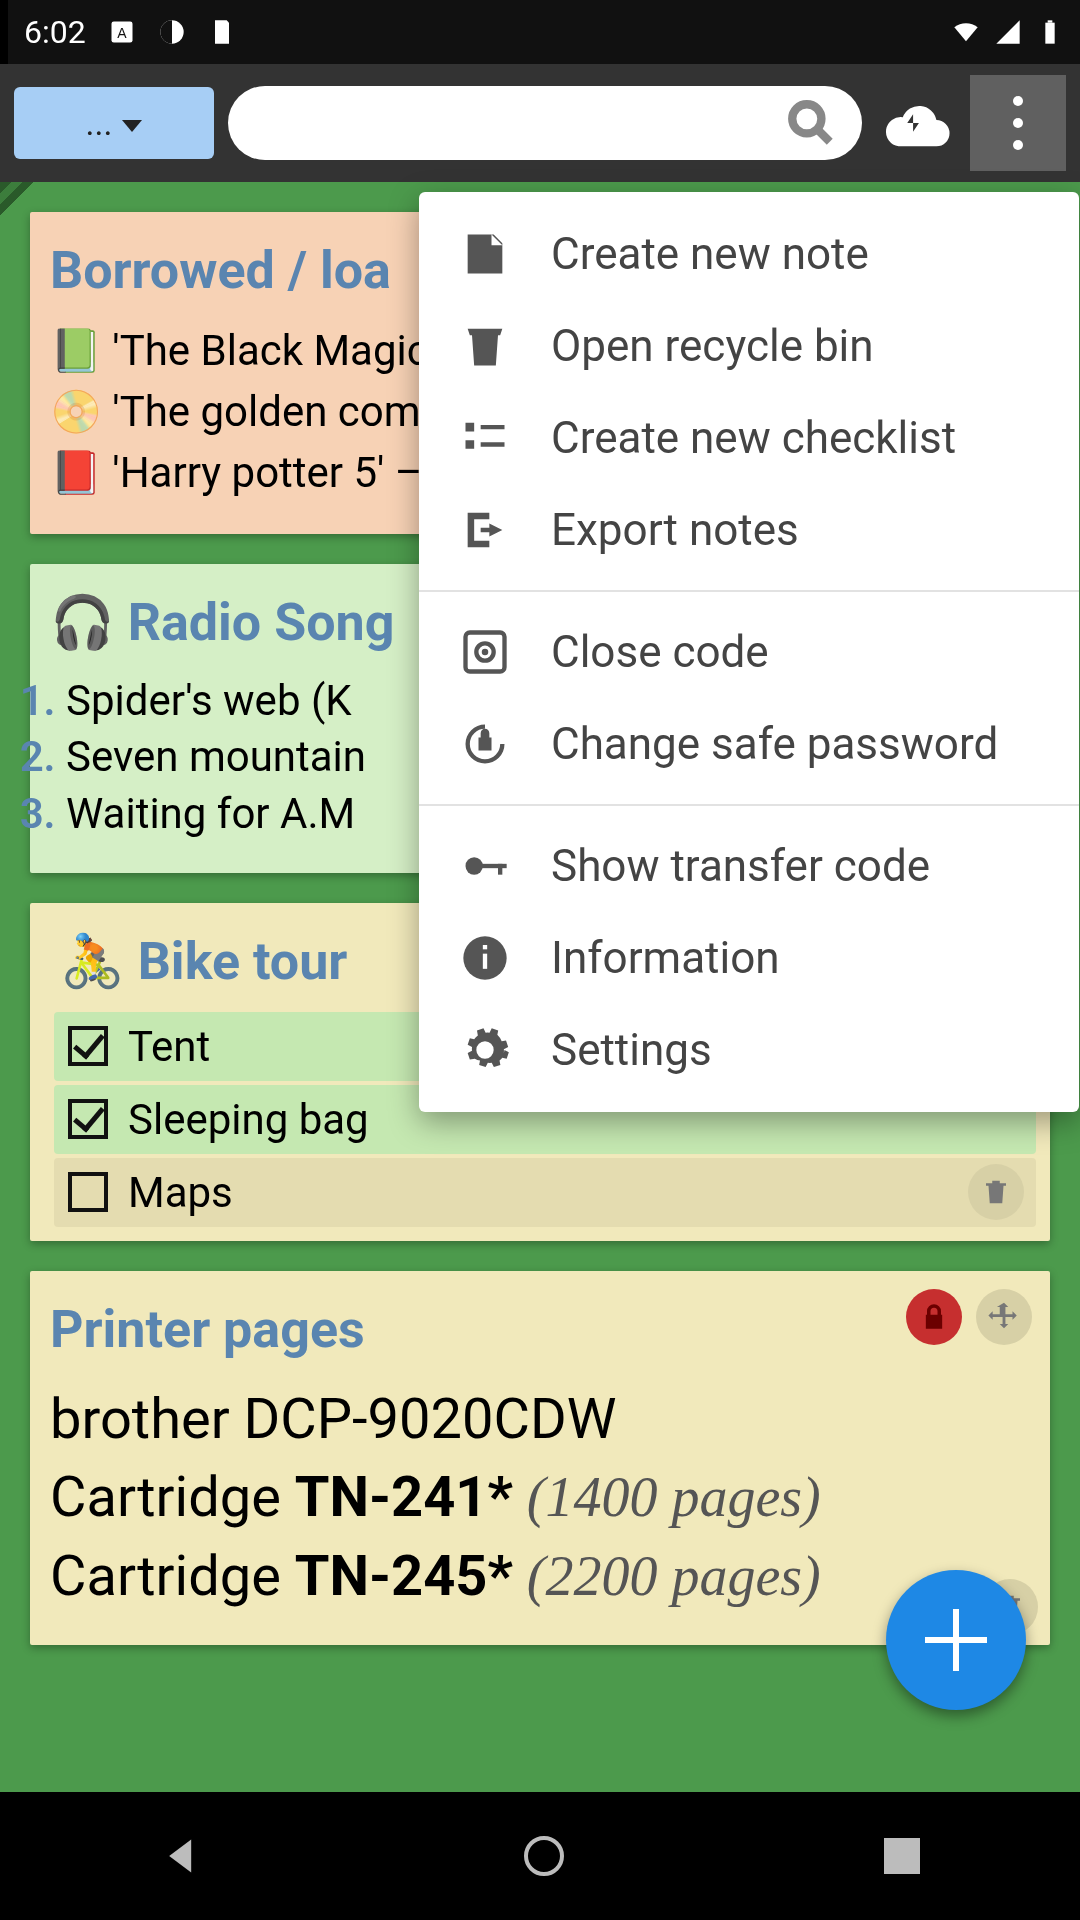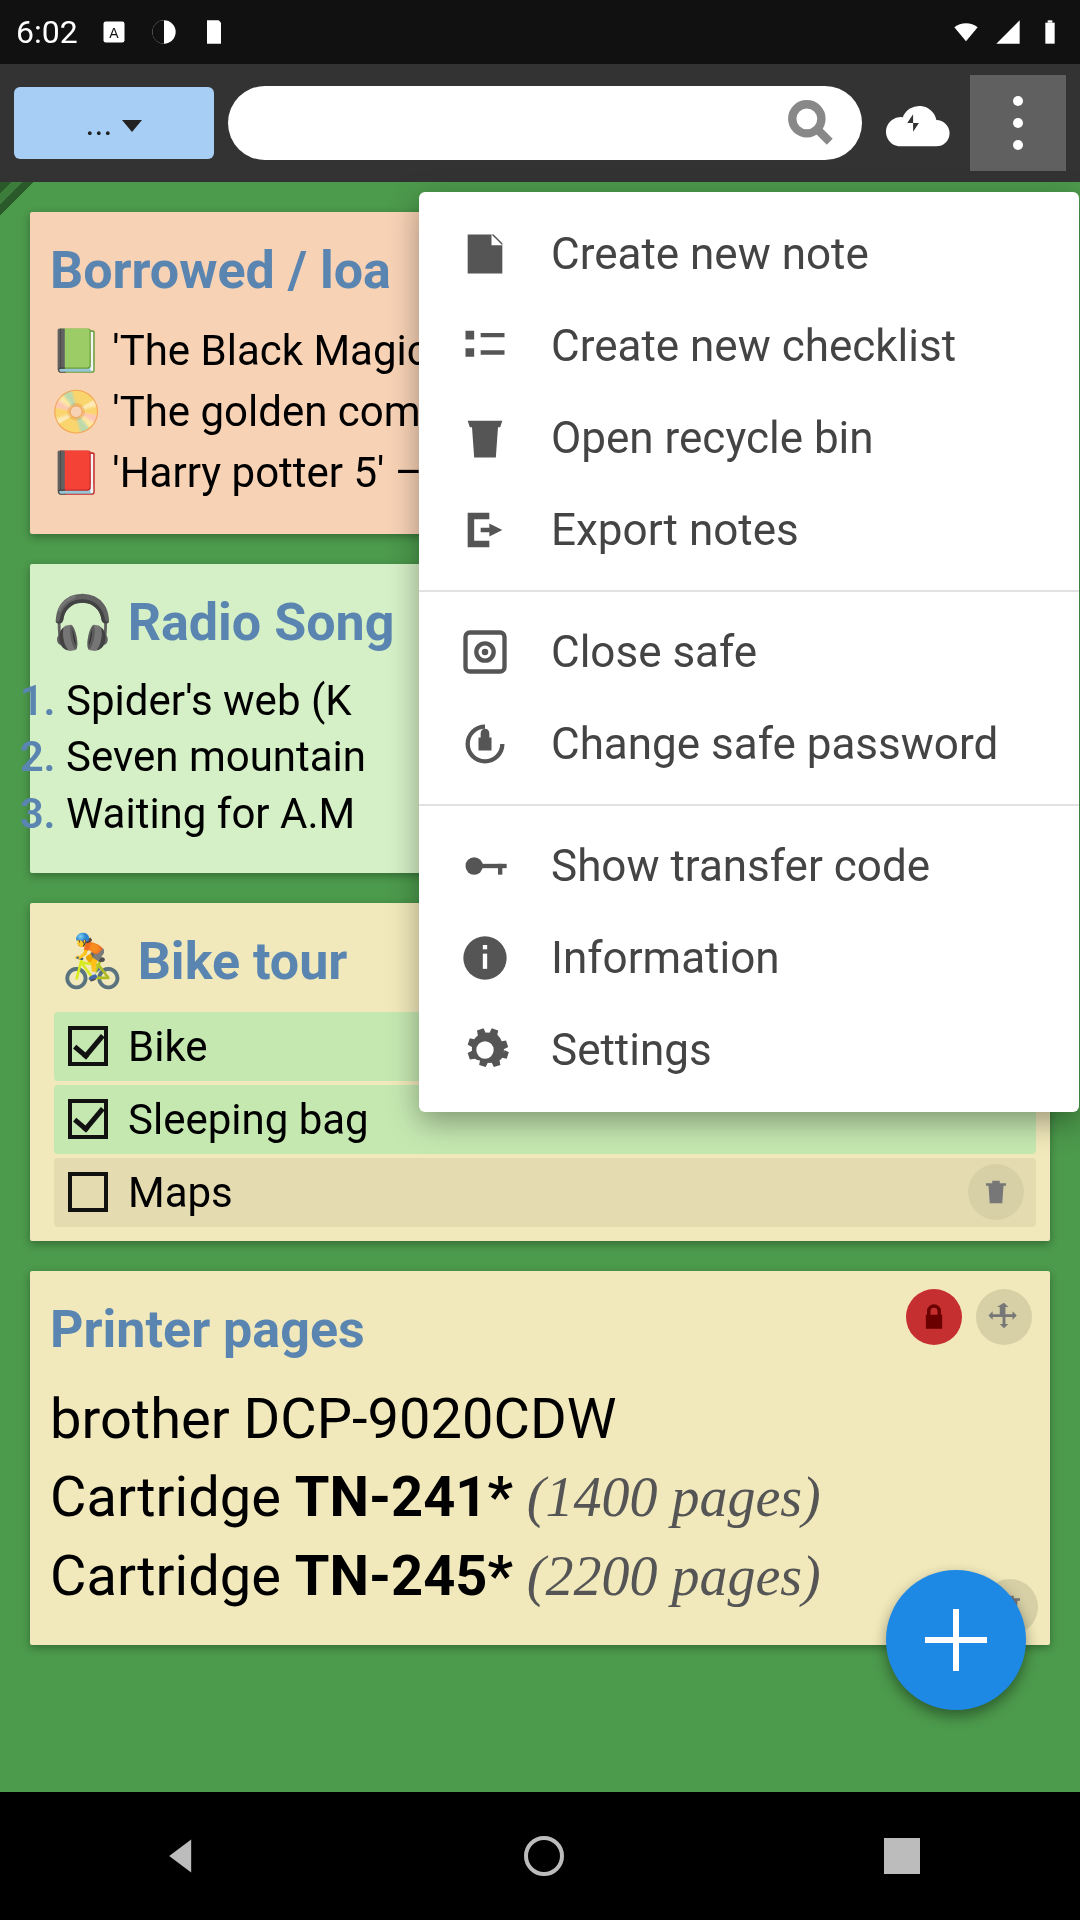--- a/index.html
+++ b/index.html
@@ -1,20 +1,20 @@
 <!DOCTYPE html>
 <html><head>
 <meta charset="utf-8">
 <style>
   * { box-sizing: border-box; margin: 0; padding: 0; }
   html, body { width: 1080px; height: 1920px; overflow: hidden; font-family: Roboto, Arial, sans-serif; }
   body { background: #000; position: relative; }
 
   
-  .status-bar { height: 64px; background: #111; color: #fff; display: flex; align-items: center; justify-content: space-between; padding: 0 16px; font-size: 32px; }
+  .status-bar { height: 64px; background: #111; color: #fff; display: flex; align-items: center; justify-content: space-between; padding: 0 16px; font-size: 32px; margin-left: 8px; }
   .status-left { display: flex; align-items: center; gap: 22px; }
   .status-right { display: flex; align-items: center; gap: 14px; }
   .status-ico { width: 28px; height: 28px; fill: #fff; }
 
   
   .app-bar { height: 118px; background: #333; display: flex; align-items: center; padding: 0 14px; gap: 14px; }
   .category-chip { width: 200px; height: 72px; background: #a7cef5; border-radius: 6px; display: flex; align-items: center; justify-content: center; gap: 10px; font-size: 34px; color: #222; }
   .category-chip .arrow { border-left: 10px solid transparent; border-right: 10px solid transparent; border-top: 12px solid #222; margin-top: 6px; }
   .search-pill { flex: 1; height: 74px; background: #fff; border-radius: 40px; display: flex; align-items: center; justify-content: flex-end; padding: 0 26px; }
   .search-pill svg { width: 50px; height: 50px; fill: none; stroke: #888; stroke-width: 4; }
@@ -159,21 +159,21 @@
       <li>Waiting for A.M</li>
     </ol>
   </div>
 
   <div class="note note-card-3">
     <div class="note-title">
       <span>🚴</span> <span>Bike tour</span>
     </div>
     <div class="check-row done">
       <span class="cbox checked"></span>
-      <span>Bike</span>
+      <span>Tent</span>
     </div>
     <div class="check-row done">
       <span class="cbox checked"></span>
       <span>Sleeping bag</span>
     </div>
     <div class="check-row undone">
       <span class="cbox"></span>
       <span>Maps</span>
       <span class="row-trash">
         <svg viewBox="0 0 24 24">
@@ -219,44 +219,44 @@
 
 <div class="menu">
   <div class="menu-item">
     <svg viewBox="0 0 24 24">
         <path d="M4 3h12l4 4v14H4zM15 3v5h5"></path>
       </svg>
     <span>Create new note</span>
   </div>
   <div class="menu-item">
     <svg viewBox="0 0 24 24">
+        <path d="M6 7h12l-1 14H7zM4 4h16l-1 3H5z"></path>
+      </svg>
+    <span>Open recycle bin</span>
+  </div>
+  <div class="menu-item">
+    <svg viewBox="0 0 24 24">
         <path d="M3 5h4v4H3zm0 8h4v4H3zm7-7h11v2H10zm0 8h11v2H10z"></path>
       </svg>
     <span>Create new checklist</span>
-  </div>
-  <div class="menu-item">
-    <svg viewBox="0 0 24 24">
-        <path d="M6 7h12l-1 14H7zM4 4h16l-1 3H5z"></path>
-      </svg>
-    <span>Open recycle bin</span>
   </div>
   <div class="menu-item">
     <svg viewBox="0 0 24 24">
         <path d="M4 4h10v3H7v10h7v3H4zM14 9l6 3-6 3v-2h-4v-2h4z"></path>
       </svg>
     <span>Export notes</span>
   </div>
   <hr>
   <div class="menu-item">
     <svg viewBox="0 0 24 24">
         <rect x="3" y="3" width="18" height="18" rx="2" fill="none" stroke="#555" stroke-width="2"></rect>
         <circle cx="12" cy="12" r="4" fill="none" stroke="#555" stroke-width="2"></circle>
         <circle cx="12" cy="12" r="1.5"></circle>
       </svg>
-    <span>Close safe</span>
+    <span>Close code</span>
   </div>
   <div class="menu-item">
     <svg viewBox="0 0 24 24">
         <path d="M12 3a9 9 0 109 9h-2a7 7 0 11-7-7V3z"></path>
         <path d="M10 9V7a2 2 0 114 0v2h1v6H9V9z"></path>
       </svg>
     <span>Change safe password</span>
   </div>
   <hr>
   <div class="menu-item">

